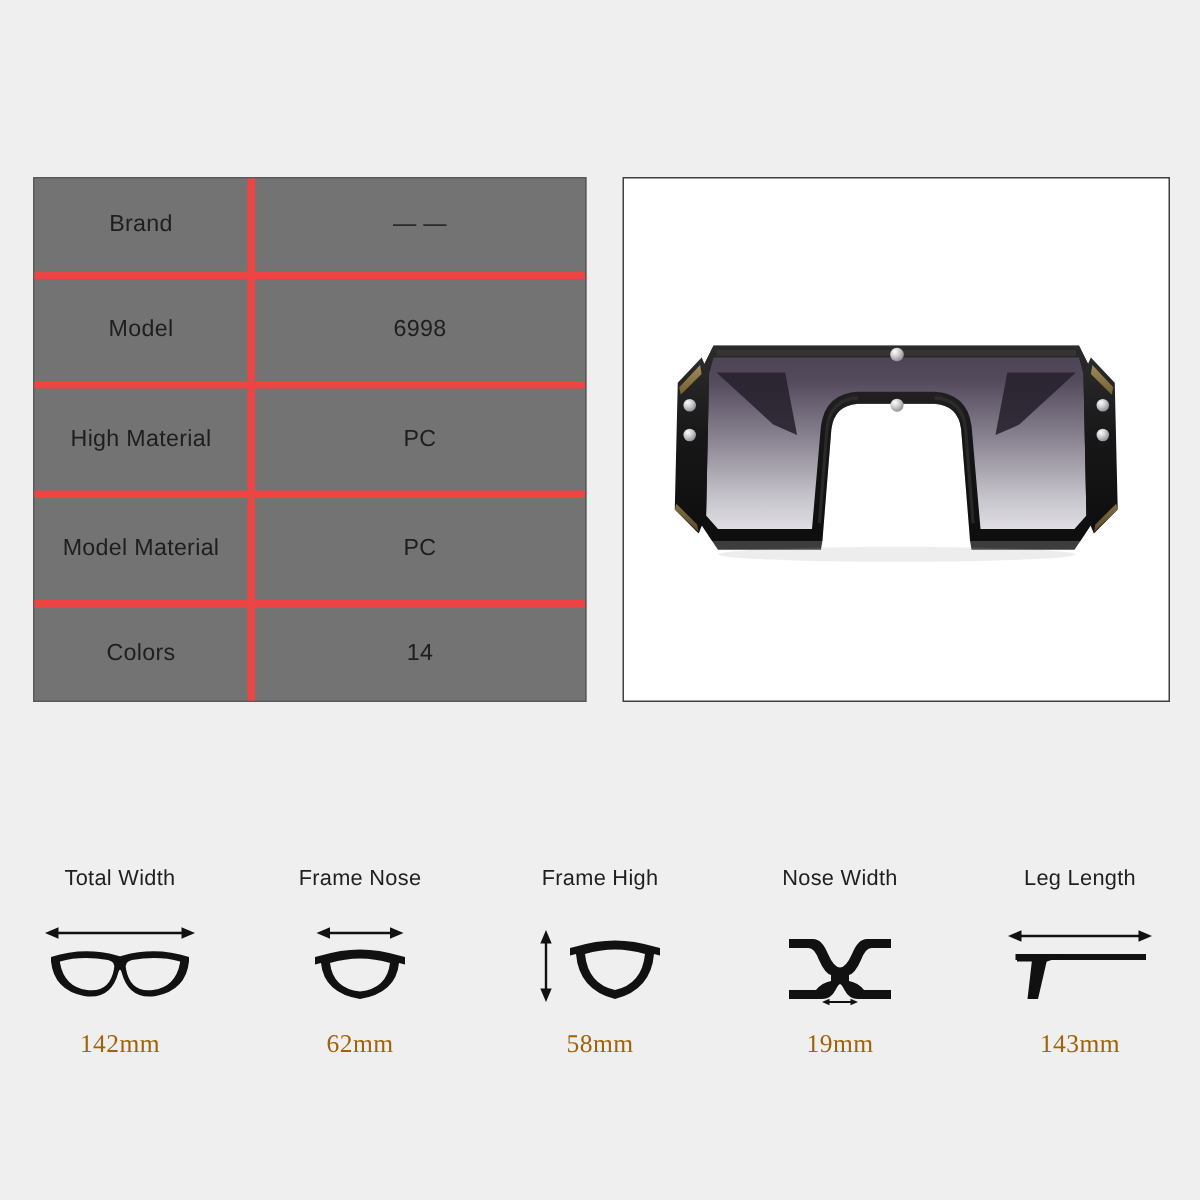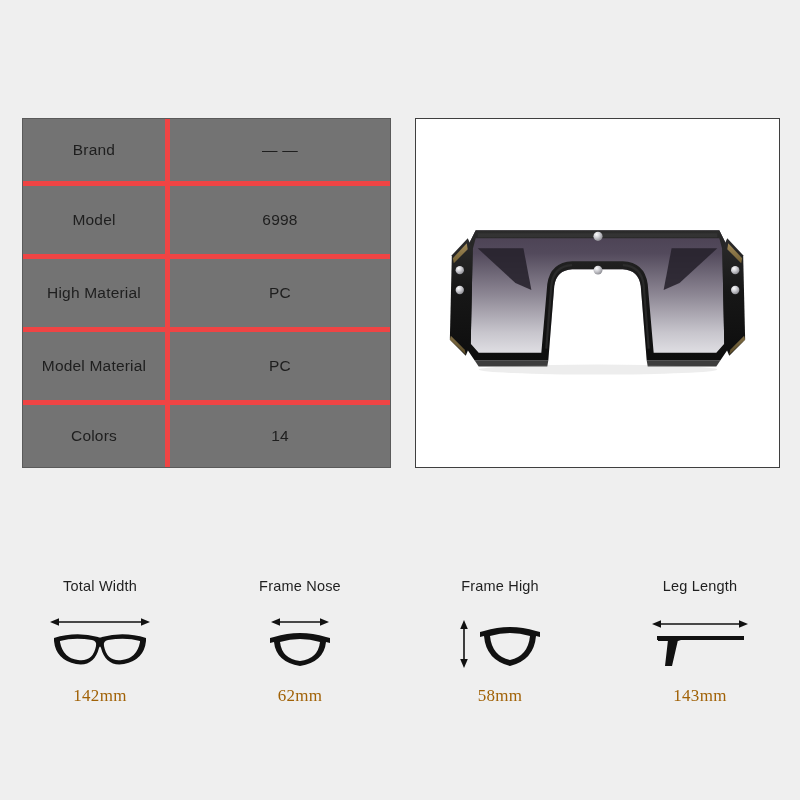--- a/index.html
+++ b/index.html
@@ -286,20 +286,41 @@
 
           <path d="M 36,17 Q 62,9 88,17 L 92,18 L 92,23 L 88,22
                    Q 86,46 62,52 Q 38,46 36,22 L 32,23 L 32,18 Z
                    M 42,22 Q 44,42 62,46 Q 80,42 82,22
                    Q 62,16 42,22 Z" fill="#111111" fill-rule="evenodd"></path>
         </svg>
       </div>
       <div class="measure-value">58mm</div>
     </div>
 
+    <div class="measure-col">
+      <div class="measure-label">Nose Width</div>
+      <div class="measure-icon">
+        <svg width="104" height="58" viewBox="0 0 104 58" xmlns="http://www.w3.org/2000/svg">
+
+          <path d="M 18,12 L 34,12 Q 40,12 44,22 Q 48,31 52,31
+                   Q 56,31 60,22 Q 64,12 70,12 L 86,12 L 86,18 L 73,18
+                   Q 69,18 66,26 Q 62,35 58,36 L 58,40
+                   Q 64,41 68,46 L 86,46 L 86,52 L 64,52
+                   Q 58,52 55,46 Q 53,42 52,42 Q 51,42 49,46
+                   Q 46,52 40,52 L 18,52 L 18,46 L 36,46
+                   Q 40,41 46,40 L 46,36
+                   Q 42,35 38,26 Q 35,18 31,18 L 18,18 Z" fill="#111111"></path>
+
+          <line x1="43" y1="54" x2="61" y2="54" stroke="#111111" stroke-width="1.3"></line>
+          <polygon points="40,54 45,51.8 45,56.2" fill="#111111"></polygon>
+          <polygon points="64,54 59,51.8 59,56.2" fill="#111111"></polygon>
+        </svg>
+      </div>
+      <div class="measure-value">19mm</div>
+    </div>
 
     <div class="measure-col">
       <div class="measure-label">Leg Length</div>
       <div class="measure-icon">
         <svg width="104" height="58" viewBox="0 0 104 58" xmlns="http://www.w3.org/2000/svg">
 
           <line x1="10" y1="10" x2="94" y2="10" stroke="#111111" stroke-width="1.6"></line>
           <polygon points="4,10 13,6.2 13,13.8" fill="#111111"></polygon>
           <polygon points="100,10 91,6.2 91,13.8" fill="#111111"></polygon>
 

